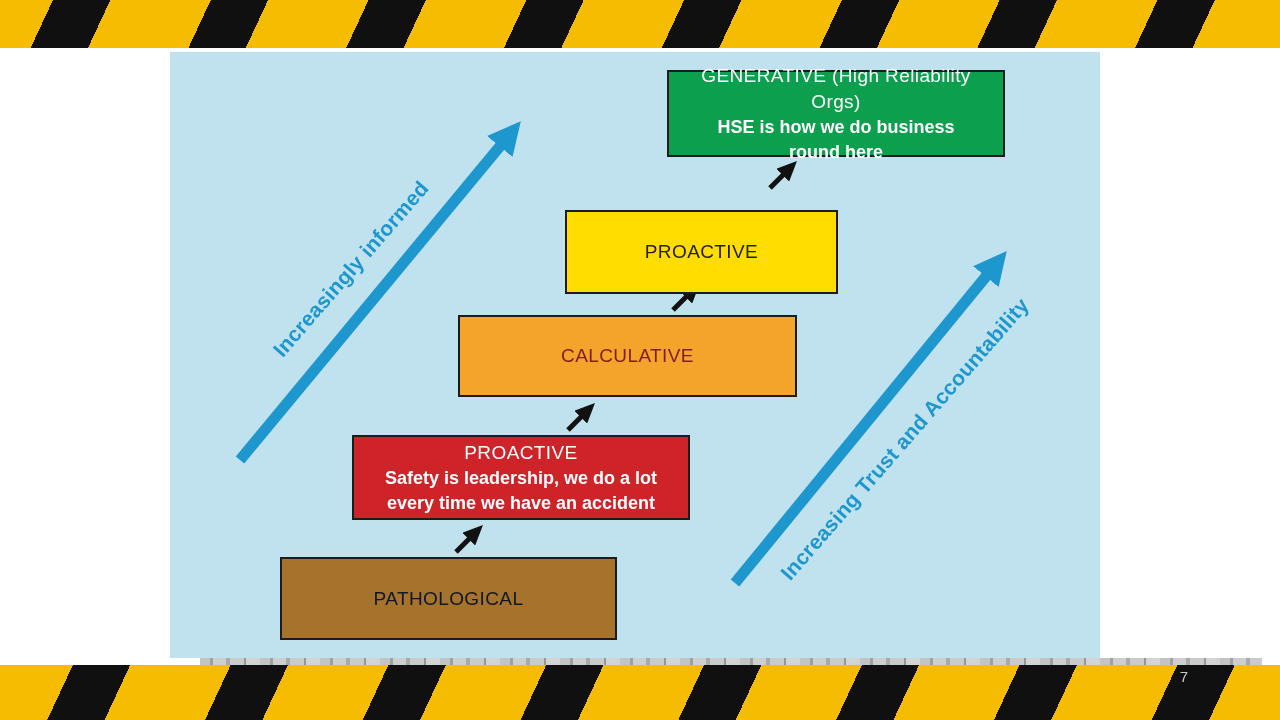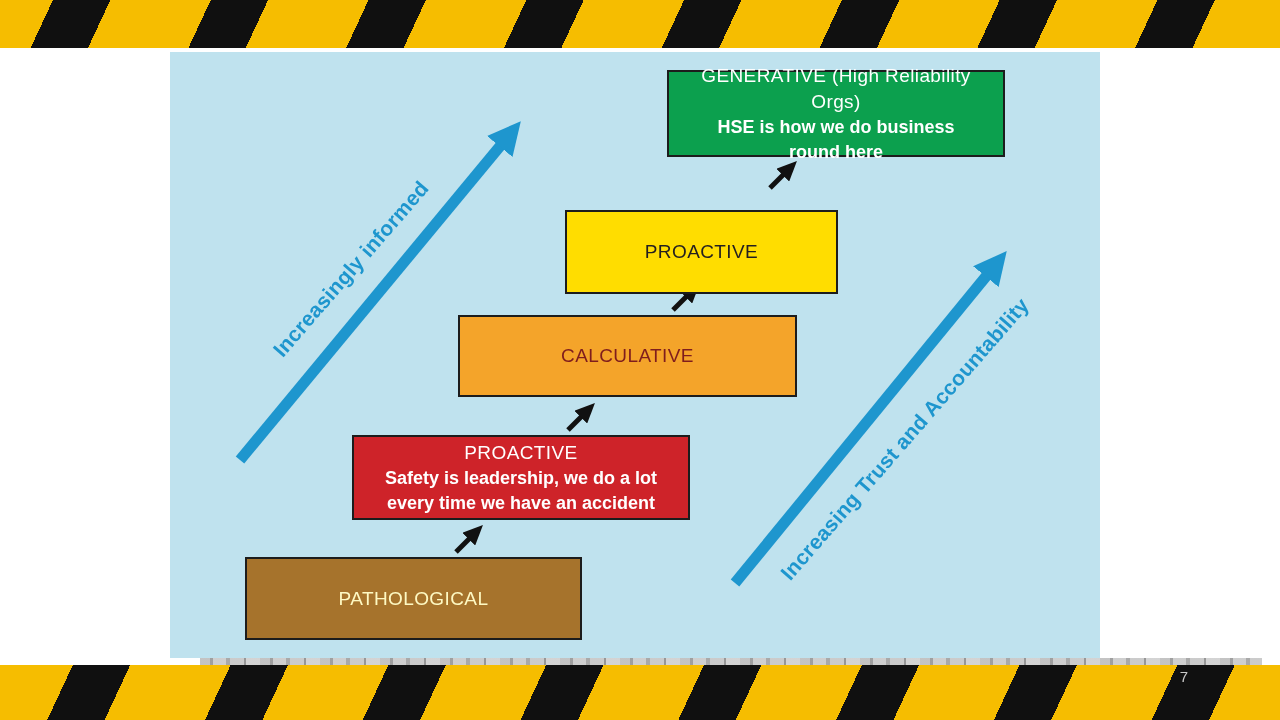--- a/index.html
+++ b/index.html
@@ -80,21 +80,21 @@
       <line x1="565" y1="531" x2="827" y2="211" stroke="#1e96ce" stroke-width="11" marker-end="url(#mblue)"></line>
       <line x1="286" y1="500" x2="308" y2="478" stroke="#111111" stroke-width="5" marker-end="url(#mblack)"></line>
       <line x1="398" y1="378" x2="420" y2="356" stroke="#111111" stroke-width="5" marker-end="url(#mblack)"></line>
       <line x1="503" y1="258" x2="525" y2="236" stroke="#111111" stroke-width="5" marker-end="url(#mblack)"></line>
       <line x1="600" y1="136" x2="622" y2="114" stroke="#111111" stroke-width="5" marker-end="url(#mblack)"></line>
     </svg>
 
     <div class="axis-label axis-left">Increasingly informed</div>
     <div class="axis-label axis-right">Increasing Trust and Accountability</div>
 
-    <div class="level lv-0" style="background: rgb(166, 115, 44); color: #fef9c3;">
+    <div class="level lv-0" style="background: rgb(166, 115, 44); color: #0f172a; margin-left: 35px;">
       <div class="lv-title">PATHOLOGICAL</div>
     </div>
 
     <div class="level lv-1" style="background: rgb(206, 35, 41); color: rgb(255, 255, 255);">
       <div class="lv-title">PROACTIVE</div>
       <div class="lv-body">Safety is leadership, we do a lot
 every time we have an accident</div>
     </div>
 
     <div class="level lv-2" style="background: rgb(244, 164, 42); color: #7f1d1d;">

